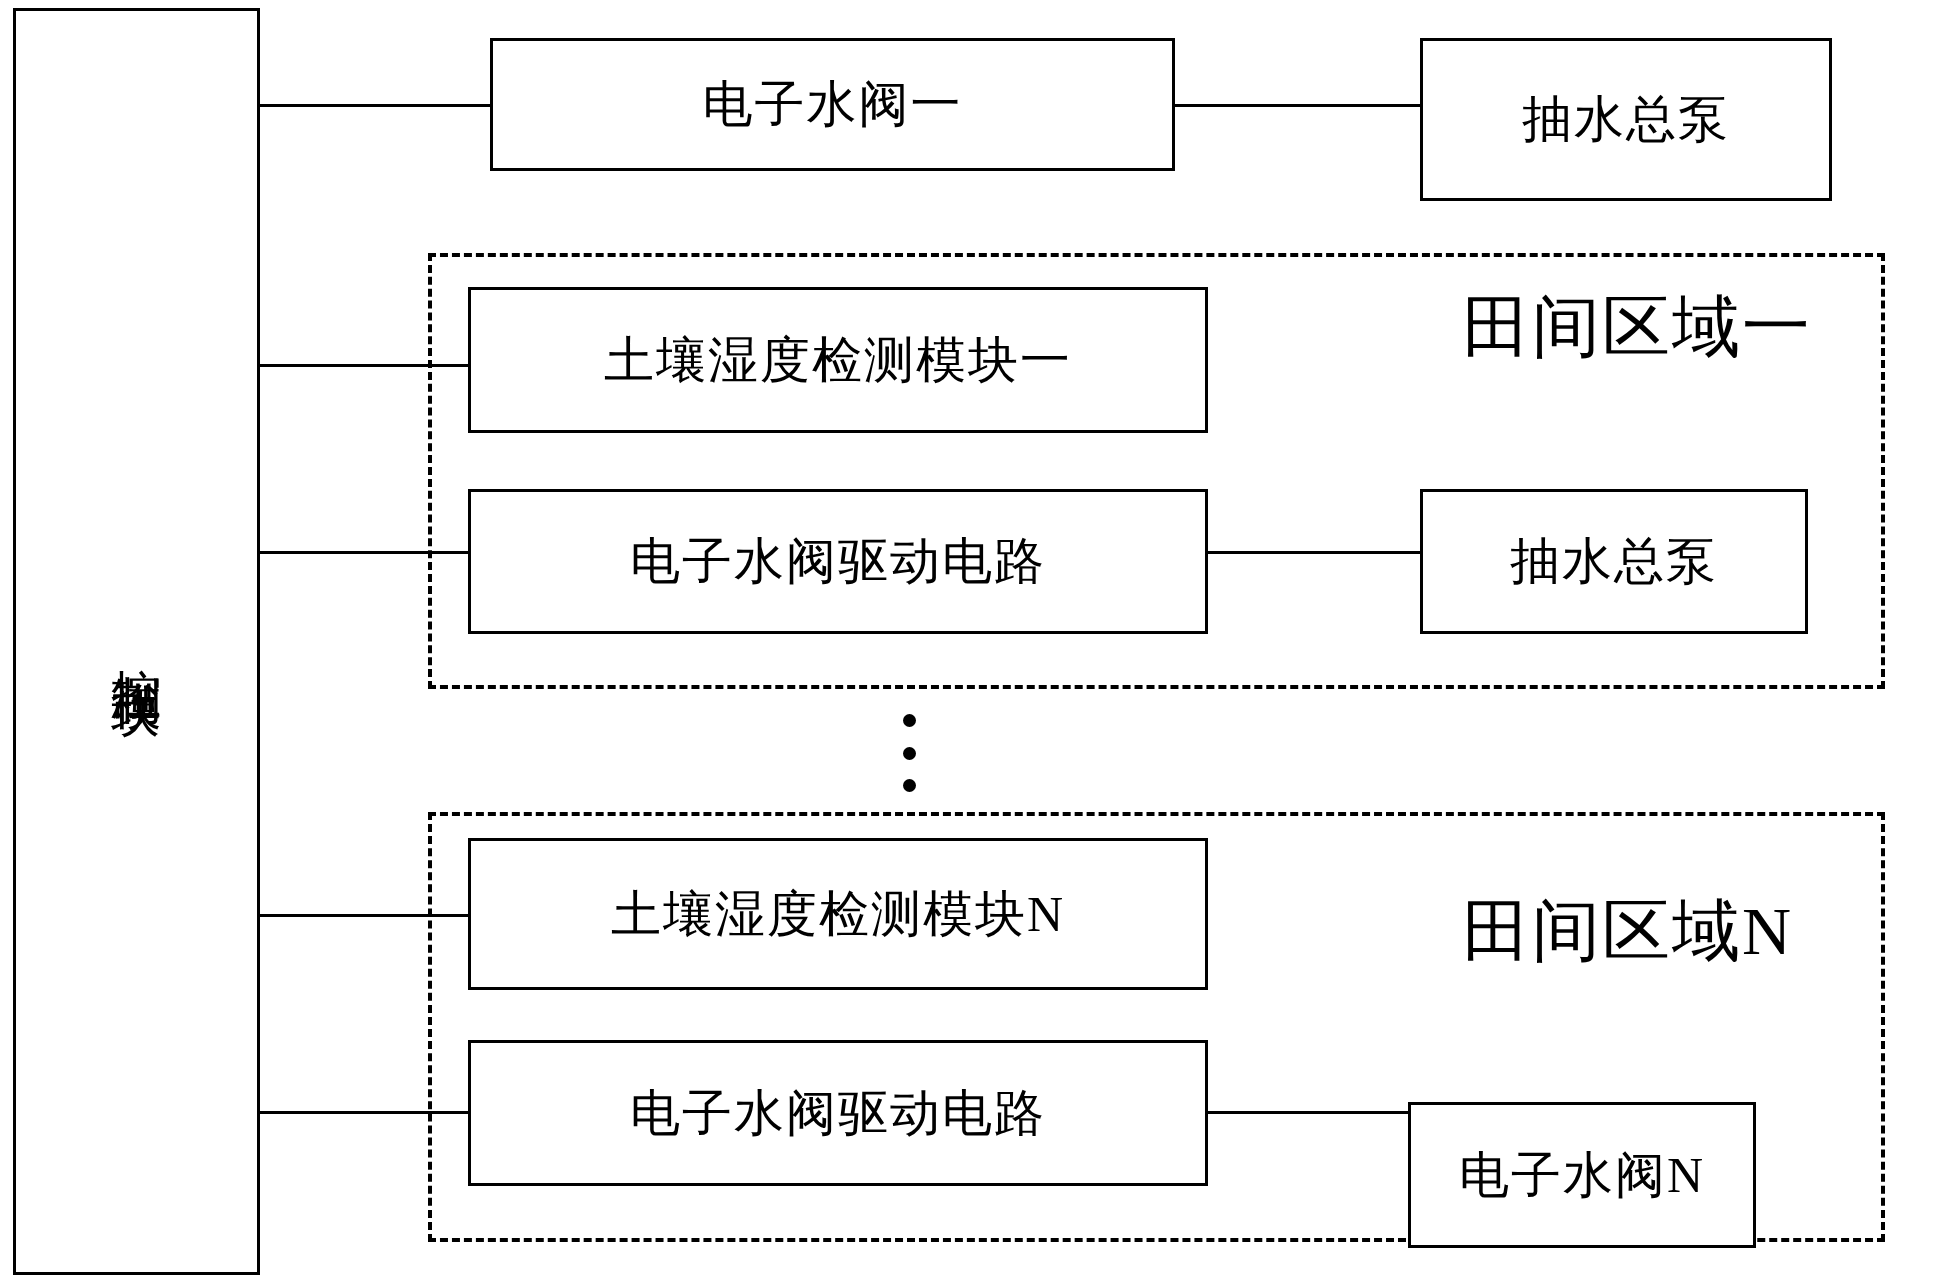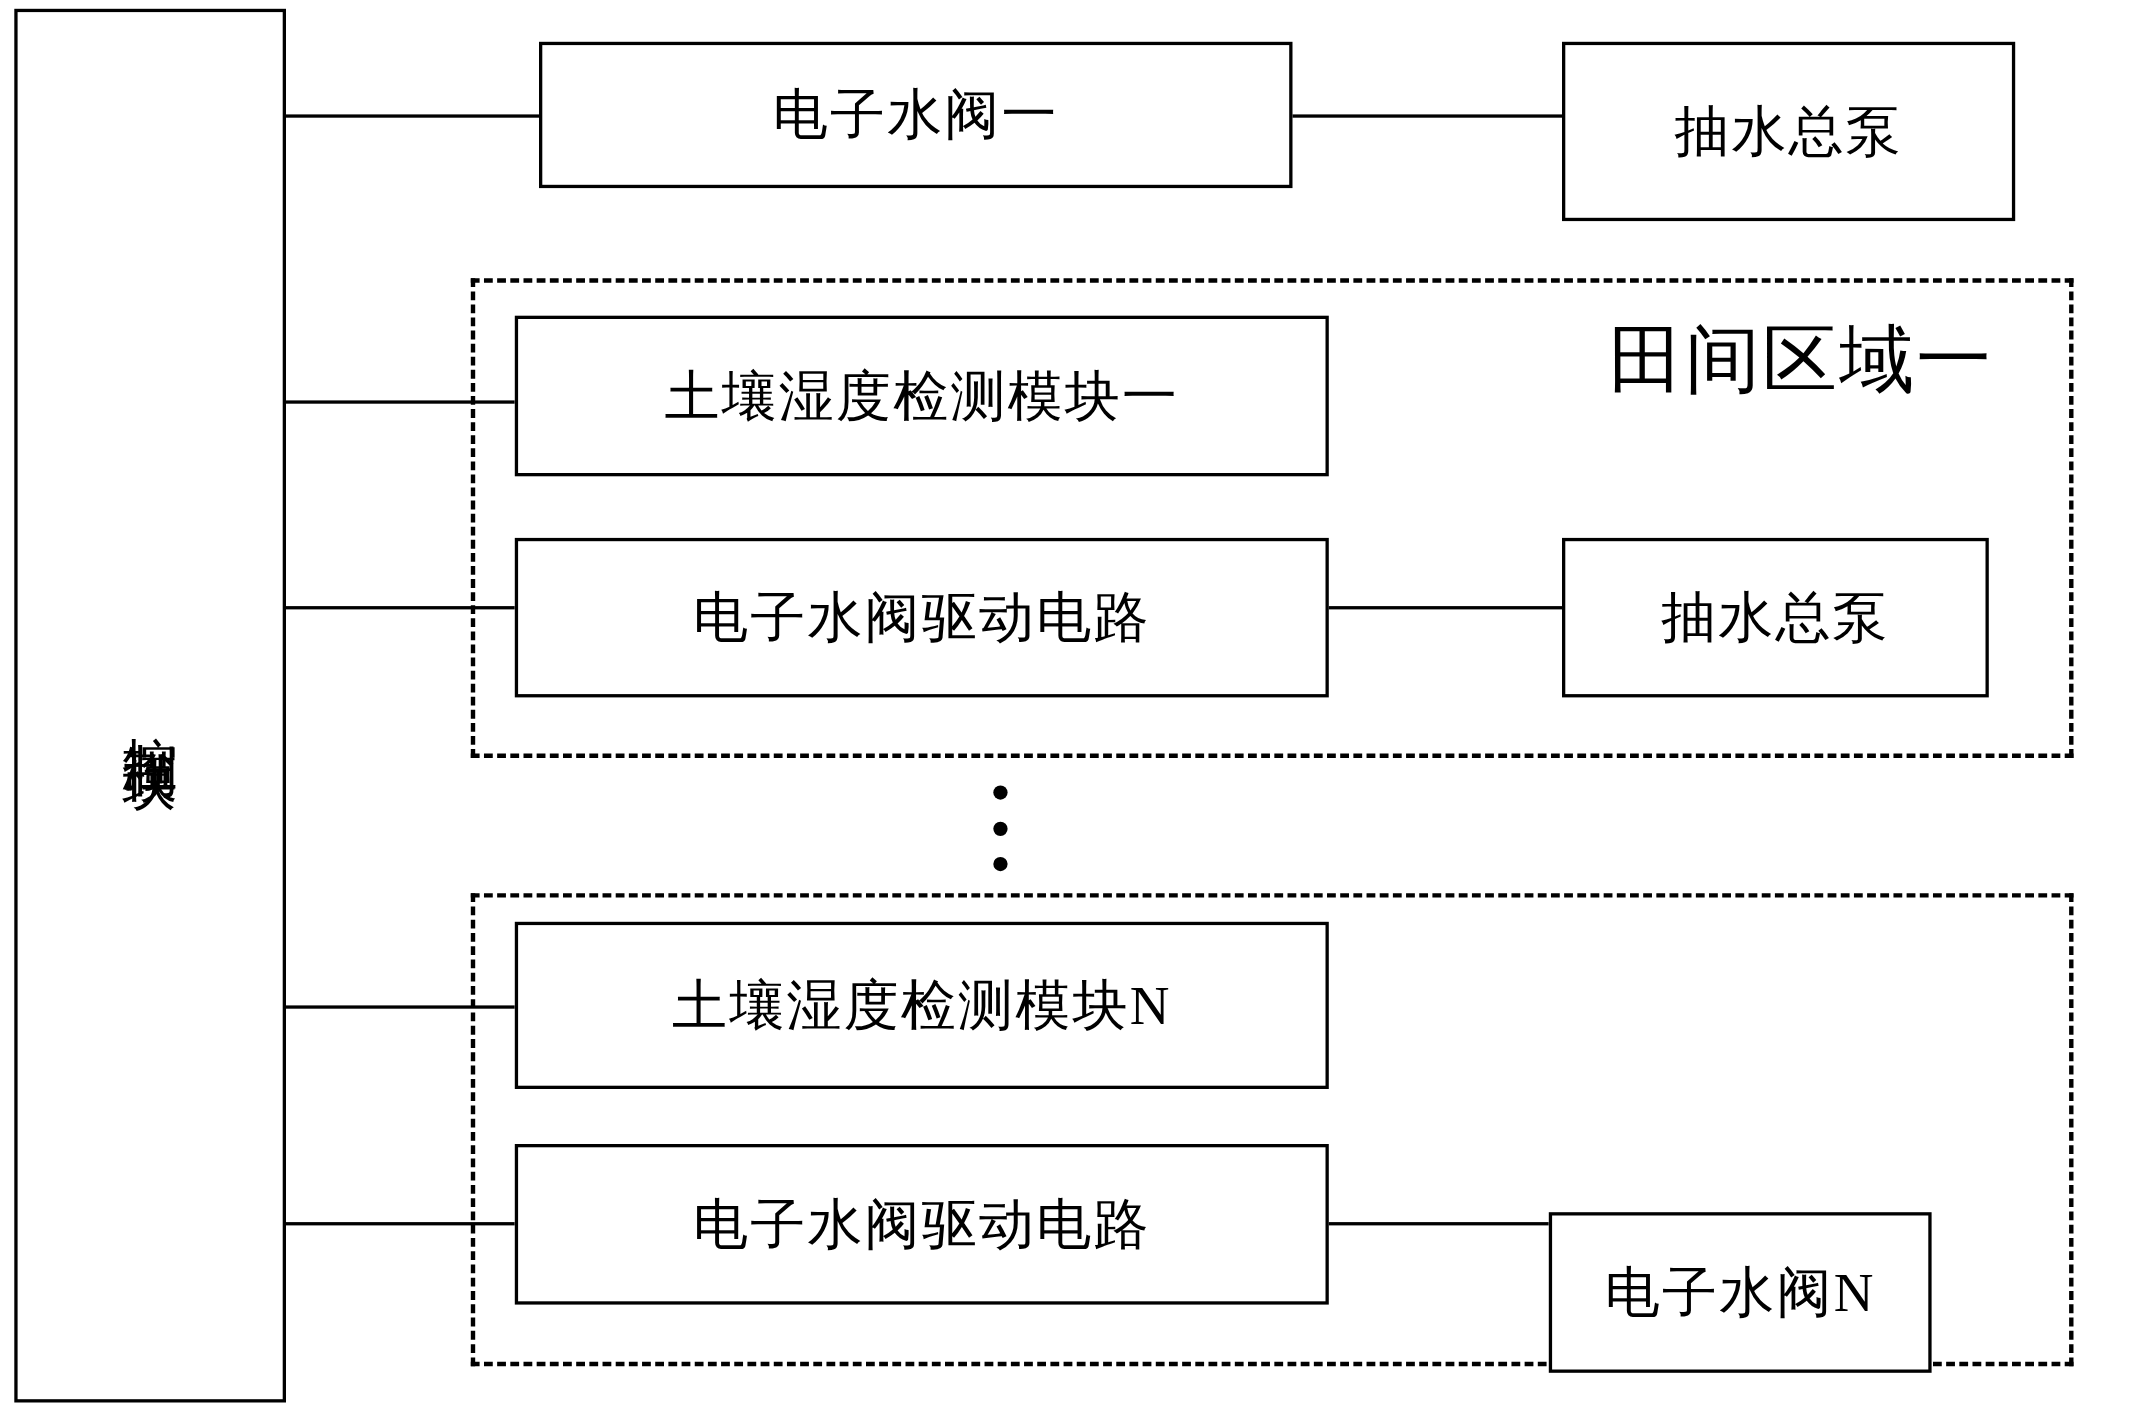--- a/index.html
+++ b/index.html
@@ -123,20 +123,21 @@
   </div>
 
   <div class="ellipsis-dots" style="left:902px; top:714px; width:14px; height:78px;">
     <span></span>
     <span></span>
     <span></span>
   </div>
 
   <div class="dashed-region" style="left:428px; top:812px; width:1457px; height:430px;"></div>
 
+  <div class="region-label" style="left:1462px; top:886px;">田间区域N</div>
 
   <div class="box" style="left:468px; top:838px; width:740px; height:152px;justify-content:center;">
     <span class="box-label">土壤湿度检测模块N</span>
   </div>
 
   <div class="box" style="left:468px; top:1040px; width:740px; height:146px;">
     <span class="box-label">电子水阀驱动电路</span>
   </div>
 
   <div class="hline" style="left:1208px; top:1111px; width:200px;"></div>

